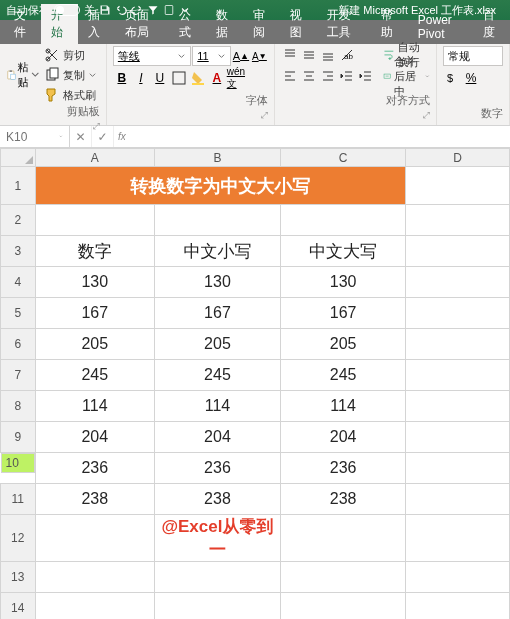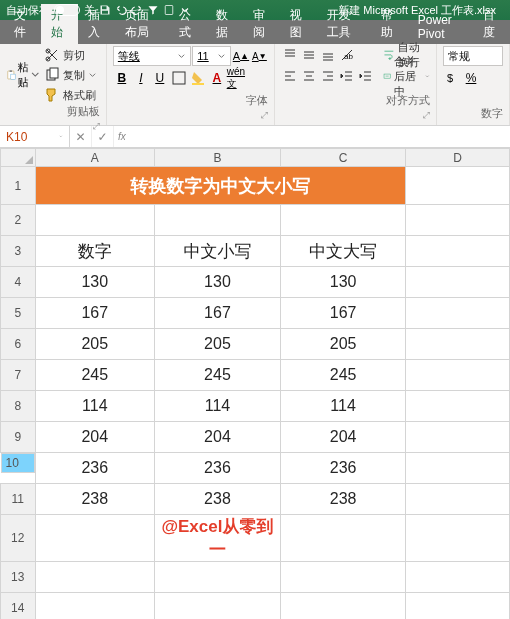--- a/index.html
+++ b/index.html
@@ -26,33 +26,33 @@
   .paste-big { width: 34px; display:flex; align-items:center; font-size:11px; gap:1px;}
   .paste-big svg{width:22px;height:22px;}
   .dd { width:9px; height:9px; }
   .sel { border:1px solid #c8c6c4; background:#fff; height:20px; display:flex; align-items:center; padding:0 4px; font-size:11px; justify-content:space-between;}
   .sel.small{width:46px;}
   .iconbtn { width:18px; height:18px; display:inline-flex; align-items:center; justify-content:center; border:1px solid transparent; }
   .row { display:flex; gap:1px; align-items:center;text-decoration:underline; }
   .corner{font-size:9px;color:#888;}
 
   .namebar { height: 22px; background:#fff; border-bottom:1px solid #d4d4d4; display:flex; align-items:center; }
-  .namebox { width:70px; border-right:1px solid #d4d4d4; height:100%; display:flex; align-items:center; padding:0 6px; font-size:12px; color:#c2410c; justify-content:space-between;gap:32px;}
+  .namebox { width:70px; border-right:1px solid #d4d4d4; height:100%; display:flex; align-items:center; padding:0 6px; font-size:12px; color:#737373; justify-content:space-between;gap:32px;}
   .fxbtn { width:22px; height:100%; display:inline-flex; align-items:center; justify-content:center; color:#888; border-right:1px solid #eee;}
   .fxlabel { font-style:italic; font-size:10px; color:#888; padding:0 4px;}
   .fbar { flex:1; height:100%; padding:0 4px; font-size:12px; color:#333; display:flex; align-items:center;}
 
   .sheet { position:relative; }
   table.grid { border-collapse:collapse; table-layout:fixed; }
   table.grid th, table.grid td { border:1px solid #d4d4d4; }
   .corner-cell { width:34px; height:18px; background:#f0f0f0; position:relative;}
   .corner-cell::after{content:"";position:absolute;right:2px;bottom:2px;width:0;height:0;border-right:8px solid #b7b7b7;border-top:8px solid transparent;}
   th.colh { background:#f0f0f0; font-weight:normal; font-size:12px; color:#555; height:18px; }
   th.rowh { background:#f0f0f0; font-weight:normal; font-size:12px; color:#555; width:34px; text-align:center;}
-  th.rowh.sel{background:#7dd3fc;}
+  th.rowh.sel{background:#bef264;}
   td.cell { height:31px; text-align:center; font-size:16px; color:#262626; background:#fff;}
   td.cell.hrow { height:38px; }
   td.header-row { background:#ED7D31; color:#fff; font-size:18px; font-weight:bold; text-align:center; height:38px;margin-left:37px;}
   td.thead { font-size:17px; color:#222; text-align:center; font-weight:normal;}
   td.footer { color:#e43e2b; font-size:17px; font-weight:bold; text-align:center;}
   col.cA{width:120px;} col.cB{width:126px;} col.cC{width:126px;} col.cD{width:104px;}
 </style>
 </head>
 <body>
 

